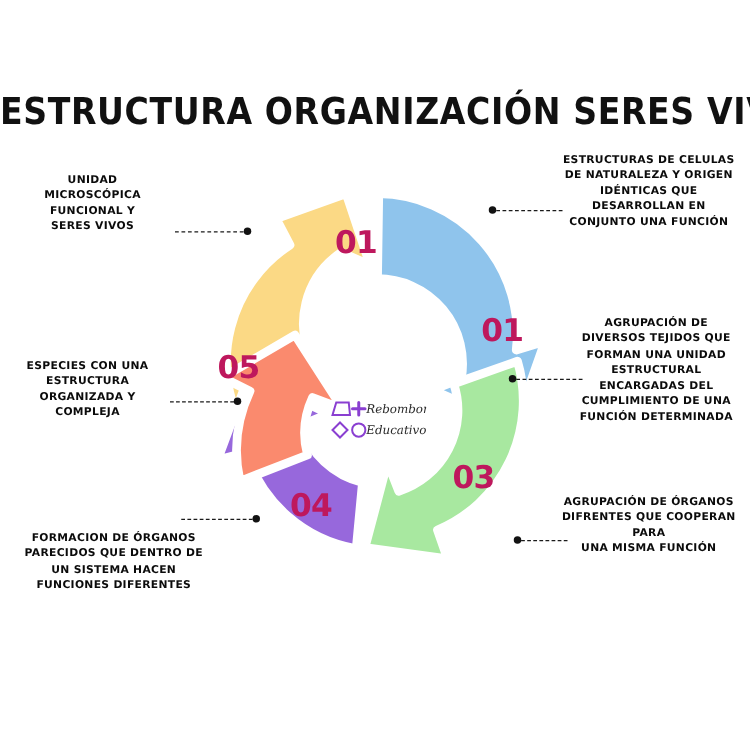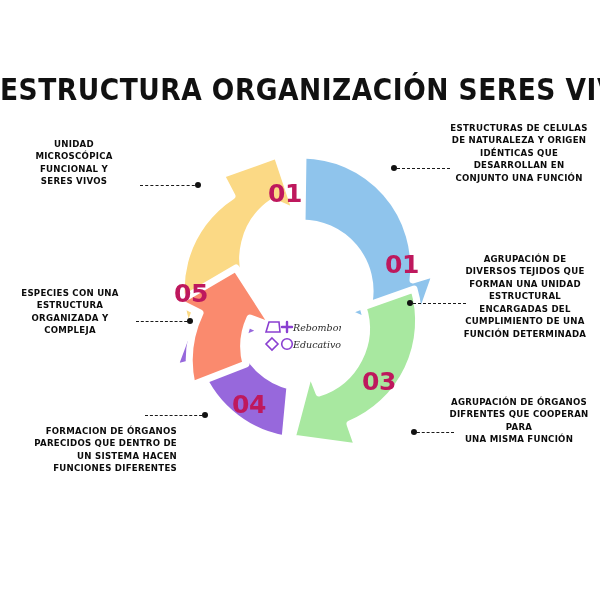--- a/index.html
+++ b/index.html
@@ -238,21 +238,21 @@
     <div>CUMPLIMIENTO DE UNA</div>
     <div>FUNCIÓN DETERMINADA</div>
   </div>
 
   <div class="cap cap-c" style="left:441px;top:396px;width:156px;">
     <div>AGRUPACIÓN DE ÓRGANOS</div>
     <div>DIFRENTES QUE COOPERAN PARA</div>
     <div>UNA MISMA FUNCIÓN</div>
   </div>
 
-  <div class="cap cap-c" style="left:5px;top:425px;width:172px;text-align:right;">
+  <div class="cap cap-c" style="left:5px;top:425px;width:172px;">
     <div>FORMACION DE ÓRGANOS</div>
     <div>PARECIDOS QUE DENTRO DE</div>
     <div>UN SISTEMA HACEN</div>
     <div>FUNCIONES DIFERENTES</div>
   </div>
 
   <div class="cap cap-c" style="left:6px;top:287px;width:128px;">
     <div>ESPECIES CON UNA</div>
     <div>ESTRUCTURA</div>
     <div>ORGANIZADA Y</div>

